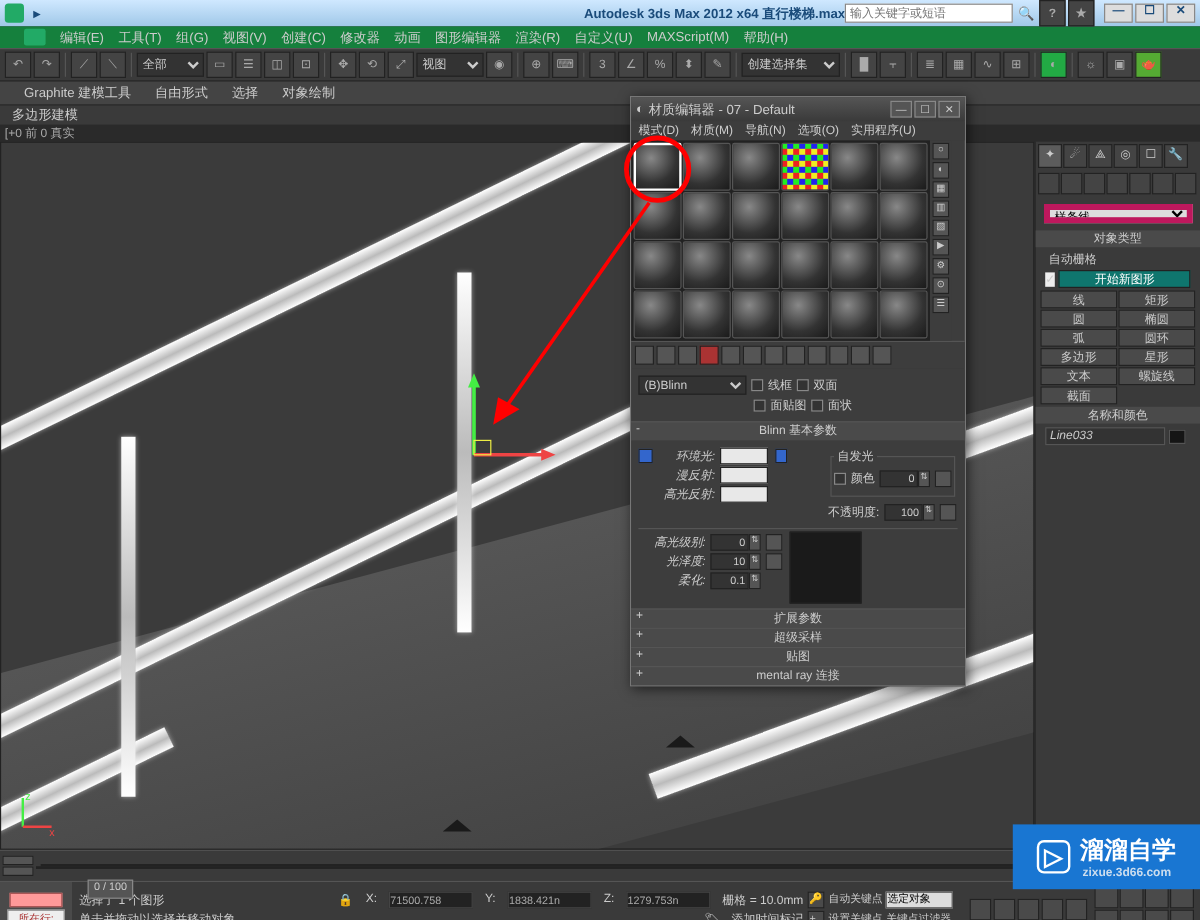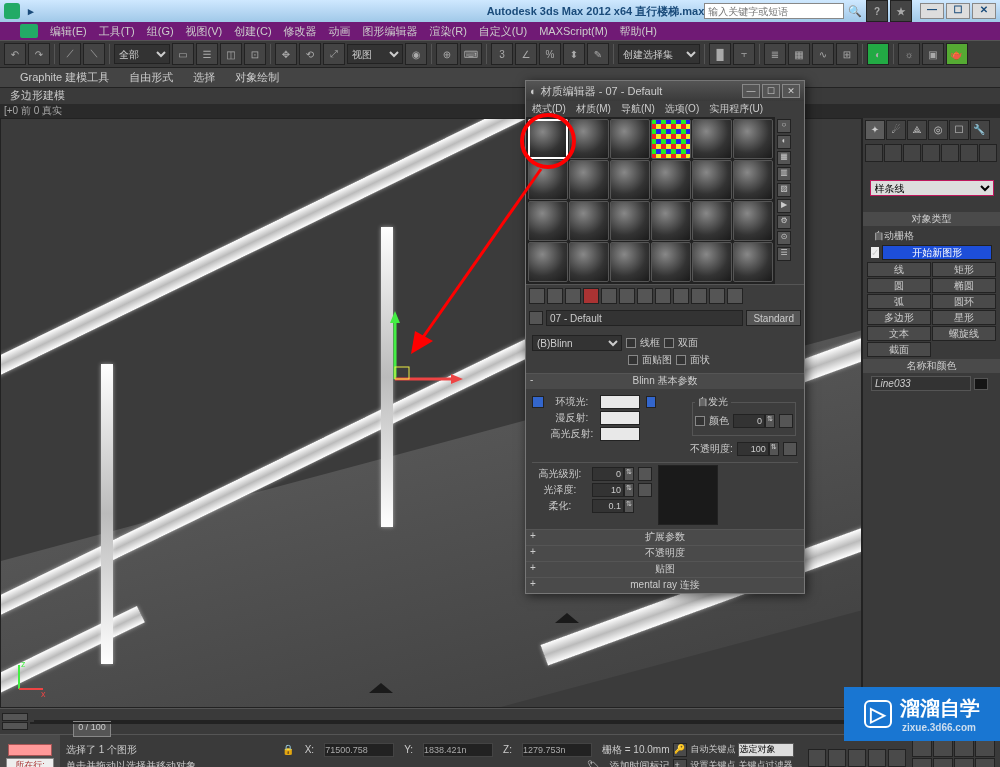--- a/index.html
+++ b/index.html
@@ -7,21 +7,21 @@
 
 
 .titlebar { background: linear-gradient(#cfe8ff, #a0c8e8); height: 22px; display: flex; align-items: center; color: #1a4b7a; padding: 0 4px; font-size: 11px; font-weight: bold; }
 .titlebar .logo { width: 16px; height: 16px; background: #2a6; border-radius: 3px; margin-right: 4px; }
 .titlebar .title-text { flex: 1; text-align: right; }
 .titlebar .search-box { background: #fff; border: 1px solid #888; width: 140px; height: 16px; padding: 0 3px; font-size: 10px; color: #888; }
 .titlebar .winbtns { display: flex; gap: 2px; margin-left: 8px; }
 .titlebar .winbtns div { width: 24px; height: 16px; background: #ddd; border: 1px solid #888; text-align: center; line-height: 12px; font-size: 10px; }
 
 
-.menubar { background: #701a75; height: 18px; display: flex; align-items: center; padding: 0 20px; gap: 12px; }
+.menubar { background: #15803d; height: 18px; display: flex; align-items: center; padding: 0 20px; gap: 12px; }
 .menubar span { color: #ccc; cursor: pointer; }
 
 
 .maintb { background: #3a3a3a; height: 28px; border-top: 1px solid #555; border-bottom: 1px solid #222; display: flex; align-items: center; padding: 0 4px; gap: 2px; }
 .tbicon { width: 22px; height: 22px; background: #444; border: 1px solid #222; display: inline-flex; align-items: center; justify-content: center; font-size: 10px; color: #aaa; }
 .tbsep { width: 1px; height: 20px; background: #555; margin: 0 2px; }
 .tbdrop { background: #333; border: 1px solid #222; color: #ccc; height: 20px; font-size: 10px; }
 
 
 .ribbon { background: #444; height: 20px; border-bottom: 1px solid #222; display: flex; align-items: center; gap: 20px; padding-left: 20px; }
@@ -57,51 +57,51 @@
 .matwin .mw-tb { background: #3d3d3d; padding: 3px; display: flex; gap: 2px; align-items: center; flex-wrap: wrap; border-top: 1px solid #555; }
 .matwin .mw-tb .ic { width: 16px; height: 16px; background: #555; border: 1px solid #222; }
 .matwin .name-row { display: flex; padding: 3px; gap: 3px; align-items: center; }
 .matwin .name-row input { flex: 1; background: #333; border: 1px solid #222; color: #ccc; height: 16px; font-size: 10px; padding: 0 3px; }
 .matwin .name-row button { background: #555; border: 1px solid #222; color: #ccc; height: 16px; font-size: 10px; padding: 0 6px; }
 .matwin .rollout-hdr { background: #4a4a4a; height: 16px; text-align: center; font-size: 10px; color: #ccc; border-top: 1px solid #555; position: relative; }
 .matwin .rollout-hdr::before { content: "-"; position: absolute; left: 4px; }
 .matwin .rollout-hdr.plus::before { content: "+"; }
 .matwin .rollout-body { padding: 4px 6px; background: #3d3d3d; font-size: 10px; }
 .matwin .row { display: flex; align-items: center; gap: 4px; margin: 2px 0; }
-.matwin .lbl { width: 48px; text-align: center; }
+.matwin .lbl { width: 48px; text-align: right; font-style: italic; }
 .matwin .swatch { width: 40px; height: 14px; background: #555; border: 1px solid #222; }
 .matwin .swatch.white { background: #e8e8e8; }
 .matwin .swatch.black { background: #1a1a1a; width: 60px; height: 60px; }
 .matwin .spin { display: flex; }
 .matwin .spin input { width: 32px; height: 14px; background: #333; border: 1px solid #222; color: #ccc; font-size: 9px; text-align: right; padding-right: 2px; }
 .matwin .spin .ar { width: 10px; height: 14px; background: #555; border: 1px solid #222; font-size: 7px; text-align: center; }
 .matwin .cb { width: 10px; height: 10px; border: 1px solid #888; background: #333; display: inline-block; }
 .matwin .group { border-top: 1px solid #555; margin-top: 4px; padding-top: 2px; }
 .matwin fieldset { border: 1px solid #555; margin: 2px; padding: 3px 2px 5px; }
 .matwin legend { font-size: 10px; color: #ccc; padding: 0 3px; }
 .matwin select { background: #333; border: 1px solid #222; color: #ccc; height: 16px; font-size: 10px; }
 
 
 .cmdpanel .tabs { display: flex; padding: 2px; gap: 1px; }
 .cmdpanel .tabs div { width: 20px; height: 20px; background: #444; border: 1px solid #222; font-size: 10px; text-align: center; line-height: 18px; }
 .cmdpanel .tabs div.act { background: #5c5c5c; }
 .cmdpanel .subtabs { display: flex; padding: 2px; gap: 1px; }
 .cmdpanel .subtabs div { width: 18px; height: 18px; background: #444; border: 1px solid #222; }
-.cmdpanel .drop { width: 124px; margin: 16px auto; display: block; background: #ddd; border: 1px solid #be185d; color: #000; height: 16px; font-size: 10px; }
+.cmdpanel .drop { width: 124px; margin: 6px auto; display: block; background: #ddd; border: 5px solid #be185d; color: #000; height: 16px; font-size: 10px; }
 .cmdpanel .sect-hdr { background: #4a4a4a; height: 14px; text-align: center; font-size: 10px; margin: 2px 0; }
 .cmdpanel .btnrow { display: flex; gap: 1px; padding: 0 4px; margin: 1px 0; }
 .cmdpanel .btnrow button { flex: 1; background: #4a4a4a; border: 1px solid #222; color: #ccc; height: 15px; font-size: 10px; }
 .cmdpanel .chkrow { display: flex; align-items: center; gap: 3px; padding: 1px 8px; font-size: 10px; }
 .cmdpanel .colorbox { width: 14px; height: 12px; background: #151515; border: 1px solid #555; }
 .cmdpanel input.obj { background: #333; border: 1px solid #555; color: #ccc; height: 15px; font-size: 10px; width: 100px; padding: 0 3px; font-style: italic; }
 
 
 .timeline { height: 26px; background: #3a3a3a; border-top: 1px solid #555; display: flex; align-items: center; }
 .timeline .slider-track { flex: 1; height: 18px; background: #2a2a2a; border: 1px solid #222; position: relative; margin: 0 4px; }
-.timeline .slider-thumb { position: absolute; left: 38px; top: 0; width: 38px; height: 16px; background: #555; border: 1px solid #888; font-size: 9px; text-align: center; }
+.timeline .slider-thumb { position: absolute; left: 38px; top: 12px; width: 38px; height: 16px; background: #555; border: 1px solid #888; font-size: 9px; text-align: center; }
 .timeline .ruler { flex: 1; height: 12px; background: #2a2a2a; border: 1px solid #222; position: relative; }
 .status { height: 46px; background: #3a3a3a; border-top: 1px solid #555; display: flex; }
 .status .left { width: 60px; background: #4a4a4a; display: flex; flex-direction: column; align-items: center; justify-content: center; gap: 2px; }
 .status .left button { background: #eee; border: 1px solid #888; color: #a33; height: 14px; width: 48px; font-size: 9px; }
 .status .mid { flex: 1; display: flex; flex-direction: column; justify-content: center; padding-left: 6px; gap: 2px; }
 .status .coords { display: flex; gap: 10px; align-items: center; font-size: 10px; }
 .status .coords input { background: #222; border: 1px solid #444; color: #aaa; width: 70px; height: 14px; font-size: 9px; }
 .status .anim { display: flex; align-items: center; gap: 2px; padding: 0 4px; }
 .status .anim .btn { width: 18px; height: 18px; background: #4a4a4a; border: 1px solid #222; }
 .status .keys { display: flex; flex-direction: column; justify-content: center; gap: 2px; font-size: 9px; padding: 0 4px; }
@@ -261,21 +261,21 @@
       <div></div>
     </div>
     <select class="drop"><option>样条线</option></select>
     <div class="sect-hdr">对象类型</div>
     <div class="chkrow">
         <span class="cb"></span>
         <span>自动栅格</span>
       </div>
     <div class="chkrow">
         <span class="cb" style="background:#eee">✓</span>
-        <button class="hl" style="flex:1;background:#1d4ed8;border:1px solid #222;color:#fff;height:15px;font-size:10px">开始新图形</button>
+        <button class="hl" style="flex:1;background:#0f766e;border:1px solid #222;color:#fff;height:15px;font-size:10px">开始新图形</button>
       </div>
     <div class="btnrow">
         <button>线</button>
         <button>矩形</button>
       </div>
     <div class="btnrow">
         <button>圆</button>
         <button>椭圆</button>
       </div>
     <div class="btnrow">
@@ -365,25 +365,20 @@
     <div class="ic"></div>
     <div class="ic" style="background:#a33"></div>
     <div class="ic"></div>
     <div class="ic"></div>
     <div class="ic"></div>
     <div class="ic"></div>
     <div class="ic"></div>
     <div class="ic"></div>
     <div class="ic"></div>
     <div class="ic"></div>
-  </div>
-  <div class="name-row">
-    <div class="ic" style="width:14px;height:14px;background:#555;border:1px solid #222"></div>
-    <input value="07 - Default" style="">
-    <button>Standard</button>
   </div>
 
   <div class="rollout-body">
     <div class="row">
       <select style="width:90px"><option>(B)Blinn</option></select>
       <span class="cb"></span>
         <span>线框</span>
       <span class="cb"></span>
         <span>双面</span>
     </div>
@@ -464,21 +459,21 @@
                 <input value="0.1" style="">
                 <span class="ar">⇅</span>
               </div>
             </div>
         </div>
         <span class="swatch black"></span>
       </div>
     </div>
   </div>
   <div class="rollout-hdr plus">扩展参数</div>
-  <div class="rollout-hdr plus">不透明度</div>
+  <div class="rollout-hdr plus">超级采样</div>
   <div class="rollout-hdr plus">贴图</div>
   <div class="rollout-hdr plus">mental ray 连接</div>
 </div>
 
 <div class="timeline">
   <div style="width:30px;display:flex;flex-direction:column;gap:1px;padding:2px">
     <div style="height:8px;background:#555;border:1px solid #222"></div>
     <div style="height:8px;background:#555;border:1px solid #222"></div>
   </div>
   <div style="flex:1;display:flex;flex-direction:column">

